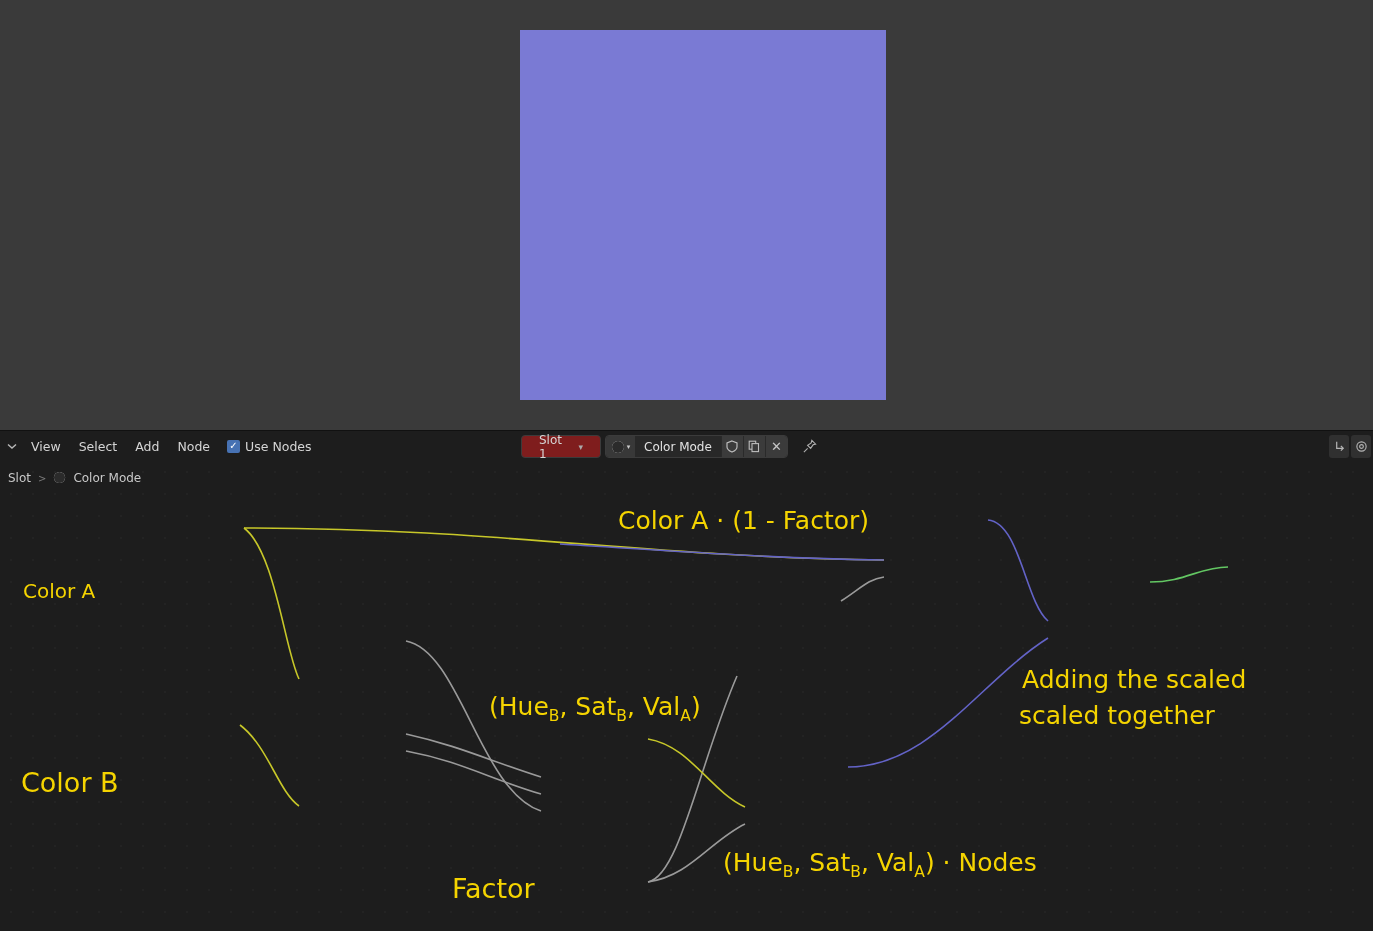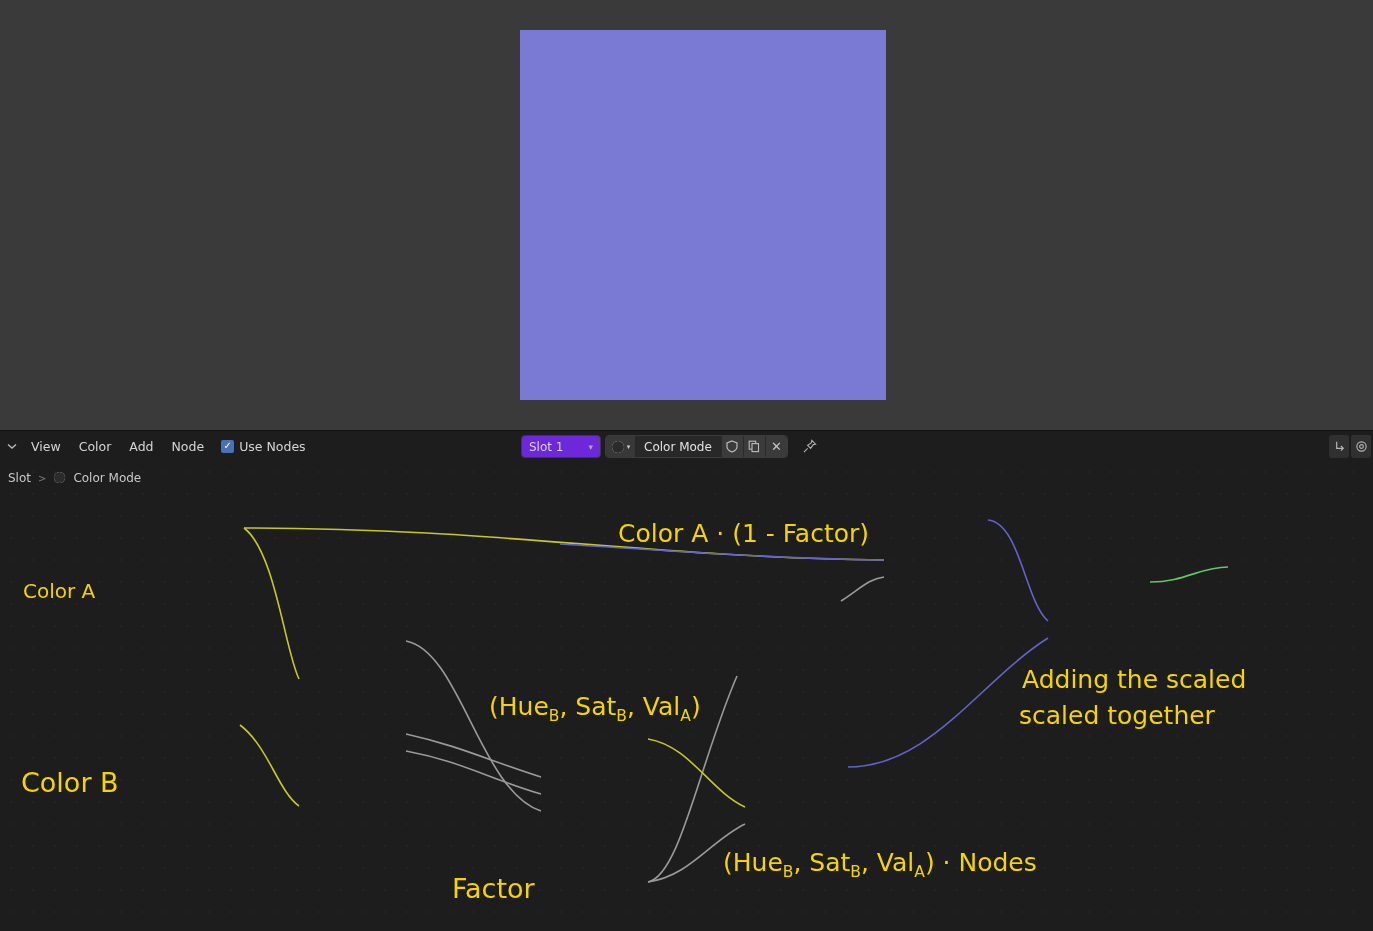--- a/index.html
+++ b/index.html
@@ -43,23 +43,23 @@
   .checkbox-on {
     width: 13px; height: 13px; background: #4772b3; border-radius: 2px;
     display: flex; align-items: center; justify-content: center;
     color: #fff; font-size: 10px; line-height: 1;
   }
   #hdr-right-group {
     position: absolute; left: 521px; top: 4px;
     display: flex; align-items: center; gap: 4px;
   }
   .dropdown-box {
-    background: #6d28d9; border: 1px solid #3b3b3b; border-radius: 4px;
+    background: #7f1d1d; border: 1px solid #3b3b3b; border-radius: 4px;
     height: 23px; display: flex; align-items: center;
-    color: #d5d5d5; font-size: 12px; padding: 0 7px;
+    color: #d5d5d5; font-size: 12px; padding: 0 17px;
   }
   .dropdown-box .caret { margin-left: auto; font-size: 9px; color: #aaa; padding-left: 10px; }
   #slot-select { width: 80px; }
   #material-group {
     display: flex; align-items: center; height: 23px;
     background: #282828; border: 1px solid #3b3b3b; border-radius: 4px;
     overflow: hidden;
   }
   .mat-icon-btn {
     width: 29px; height: 100%; display: flex; align-items: center;
@@ -121,21 +121,21 @@
     <div id="plane-preview" style="background: rgb(122, 122, 212);"></div>
   </div>
 
   <div id="editor-header">
     <div class="hdr-menu-arrow">
       <svg width="12" height="12" viewBox="0 0 12 12">
           <path d="M2 4.5 L6 8 L10 4.5" stroke="#b8b8b8" stroke-width="1.4" fill="none"></path>
         </svg>
     </div>
     <div class="hdr-menu">View</div>
-    <div class="hdr-menu">Color</div>
+    <div class="hdr-menu">Select</div>
     <div class="hdr-menu">Add</div>
     <div class="hdr-menu">Node</div>
     <div class="hdr-check">
       <span class="checkbox-on">✓</span>
       <span>Use Nodes</span>
     </div>
 
     <div id="hdr-right-group">
       <div class="dropdown-box" id="slot-select">
         <span>Slot 1</span>
@@ -229,21 +229,21 @@
       <path d="M988,59 C1020,62 1025,140 1048,160" stroke="#6363c7" stroke-width="1.6" fill="none"></path>
 
       <path d="M848,306 C930,306 980,220 1048,177" stroke="#6363c7" stroke-width="1.6" fill="none"></path>
 
       <path d="M1150,121 C1185,121 1200,106 1228,106" stroke="#63c763" stroke-width="1.6" fill="none"></path>
     </svg>
 
     <div class="annot" style="left:23px; top:118px; font-size:20px;">Color A</div>
     <div class="annot" style="left:21px; top:305px; font-size:27px;">Color B</div>
     <div class="annot" style="left:452px; top:411px; font-size:27px;">Factor</div>
-    <div class="annot" style="left:618px; top:44px;margin-top:13px;">Color A · (1 - Factor)</div>
+    <div class="annot" style="left:618px; top:44px;">Color A · (1 - Factor)</div>
 
     <div class="annot" style="left:489px; top:209px;margin-top:21px;">
       <span>(Hue</span><sub>B</sub><span>, Sat</span><sub>B</sub><span>, Val</span><sub>A</sub><span>)</span>
     </div>
 
     <div class="annot" style="left:723px; top:386px;">
       <span>(Hue</span><sub>B</sub><span>, Sat</span><sub>B</sub><span>, Val</span><sub>A</sub><span>) · Nodes</span>
     </div>
 
     <div class="annot" style="left:1022px; top:203px;">Adding the scaled</div>

